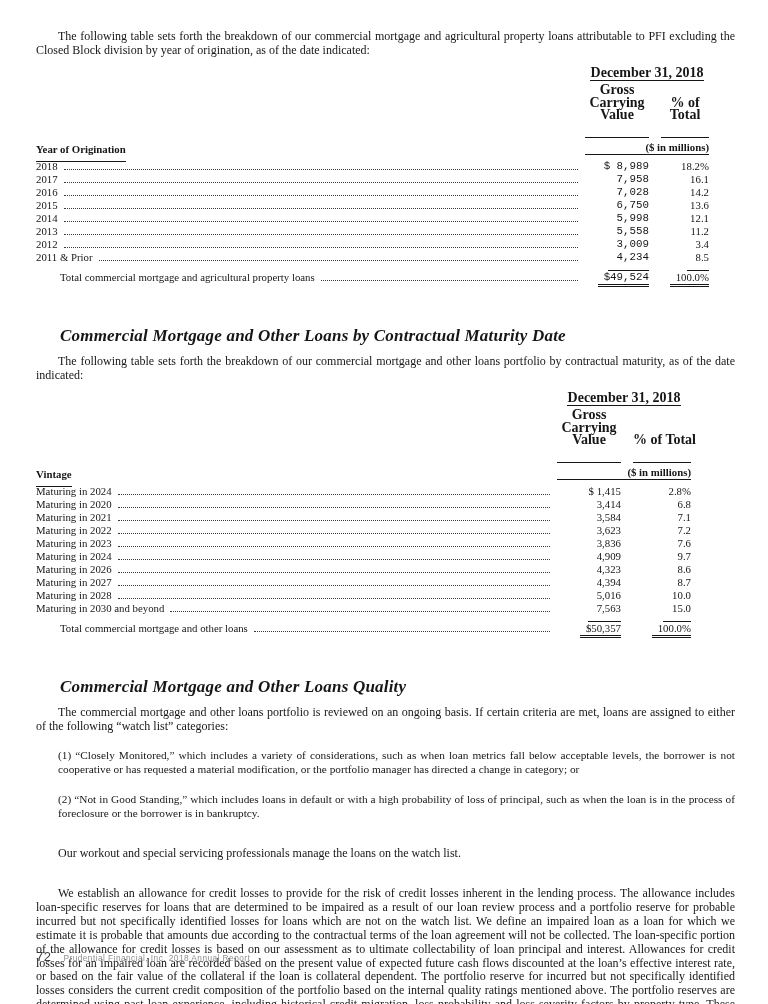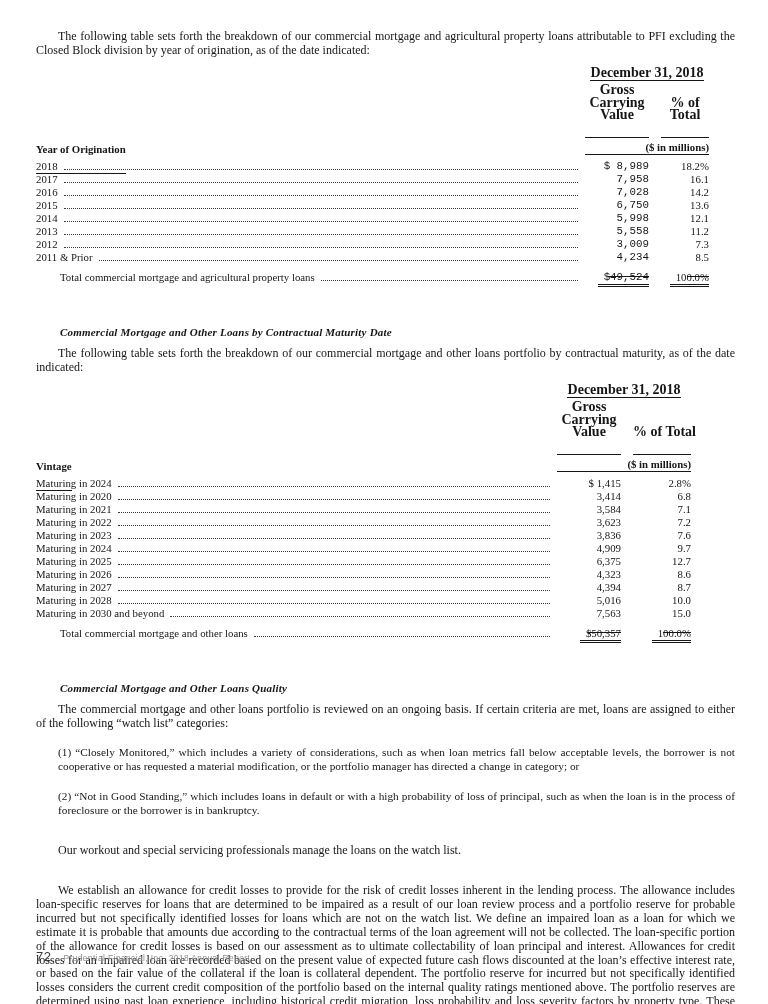--- a/index.html
+++ b/index.html
@@ -25,21 +25,21 @@
   .list-item {
     font-size: 11.3px;
     line-height: 13.9px;
     text-align: justify;
     margin: 0 0 0 22px;
   }
 
   
   .section-heading {
     font-style: italic;
-    font-size: 11px;
+    font-size: 17px;
     margin: 0 0 0 24px;
     letter-spacing: 0.2px;
   }
 
   
   .fin-table { margin-top: 9px; }
   .t-head-right {
     display: flex;
     justify-content: flex-end;
   }
@@ -63,21 +63,21 @@
   .t-head-row2 {
     display: flex;
     align-items: flex-end;
     margin-top: 3px;
     margin-bottom: 5px;
   }
   .row-hdr {
     font-weight: bold;
     font-size: 10.8px;
   }
-  .row-hdr .u-text { border-bottom: 1.3px solid #161616; padding-bottom: 18px; }
+  .row-hdr .u-text { border-bottom: 1.3px solid #161616; padding-bottom: 6px; }
   .units-cell {
     margin-left: auto;
     text-align: right;
     font-weight: bold;
     font-size: 10.8px;
     border-bottom: 1.3px solid #161616;
     padding-bottom: 1px;
     white-space: nowrap;
   }
   .t1 .units-cell { width: 124px; margin-right: 26px; }
@@ -99,21 +99,21 @@
   }
   .tval { text-align: right; white-space: nowrap; }
   .tpct { text-align: right; white-space: nowrap; }
   .t1 .tval { width: 64px; font-family: Liberation Mono, monospace; }
   .t1 .tpct { width: 48px; margin-left: 12px; }
   .t1 .trow { margin-right: 26px; }
   .t2 .tval { width: 64px; }
   .t2 .tpct { width: 58px; margin-left: 12px; }
   .t2 .trow { margin-right: 44px; }
 
-  .trow.last-data .u1 { border-bottom: 1.1px solid #161616; padding-left: 9px; padding-bottom: 13px; }
+  .trow.last-data .u1 { border-bottom: 1.1px solid #161616; padding-left: 9px; padding-bottom: 7px; }
   .trow.total { margin-top: 7px; }
   .trow.total .tlabel { padding-left: 24px; }
   .trow.total .u2 {
     border-bottom: 3px double #161616;
     padding-left: 6px;
     padding-bottom: 1px;
   }
 
   
   .gap-after-t1 { height: 42px; }
@@ -194,21 +194,21 @@
     <div class="trow">
       <span class="tlabel">2013</span>
         <span class="leader"></span>
         <span class="tval">5,558</span>
         <span class="tpct">11.2</span>
     </div>
     <div class="trow">
       <span class="tlabel">2012</span>
         <span class="leader"></span>
         <span class="tval">3,009</span>
-        <span class="tpct">7.3</span>
+        <span class="tpct">3.4</span>
     </div>
     <div class="trow last-data">
       <span class="tlabel">2011 &amp; Prior</span>
         <span class="leader"></span>
         <span class="tval"><span class="u1">4,234</span></span>
         <span class="tpct"><span class="u1">8.5</span></span>
     </div>
     <div class="trow total">
       <span class="tlabel">Total commercial mortgage and agricultural property loans</span>
         <span class="leader"></span>
@@ -269,26 +269,20 @@
         <span class="tval">3,836</span>
         <span class="tpct">7.6</span>
     </div>
     <div class="trow">
       <span class="tlabel">Maturing in 2024</span>
         <span class="leader"></span>
         <span class="tval">4,909</span>
         <span class="tpct">9.7</span>
     </div>
     <div class="trow">
-      <span class="tlabel">Maturing in 2025</span>
-        <span class="leader"></span>
-        <span class="tval">6,375</span>
-        <span class="tpct">12.7</span>
-    </div>
-    <div class="trow">
       <span class="tlabel">Maturing in 2026</span>
         <span class="leader"></span>
         <span class="tval">4,323</span>
         <span class="tpct">8.6</span>
     </div>
     <div class="trow">
       <span class="tlabel">Maturing in 2027</span>
         <span class="leader"></span>
         <span class="tval">4,394</span>
         <span class="tpct">8.7</span>

